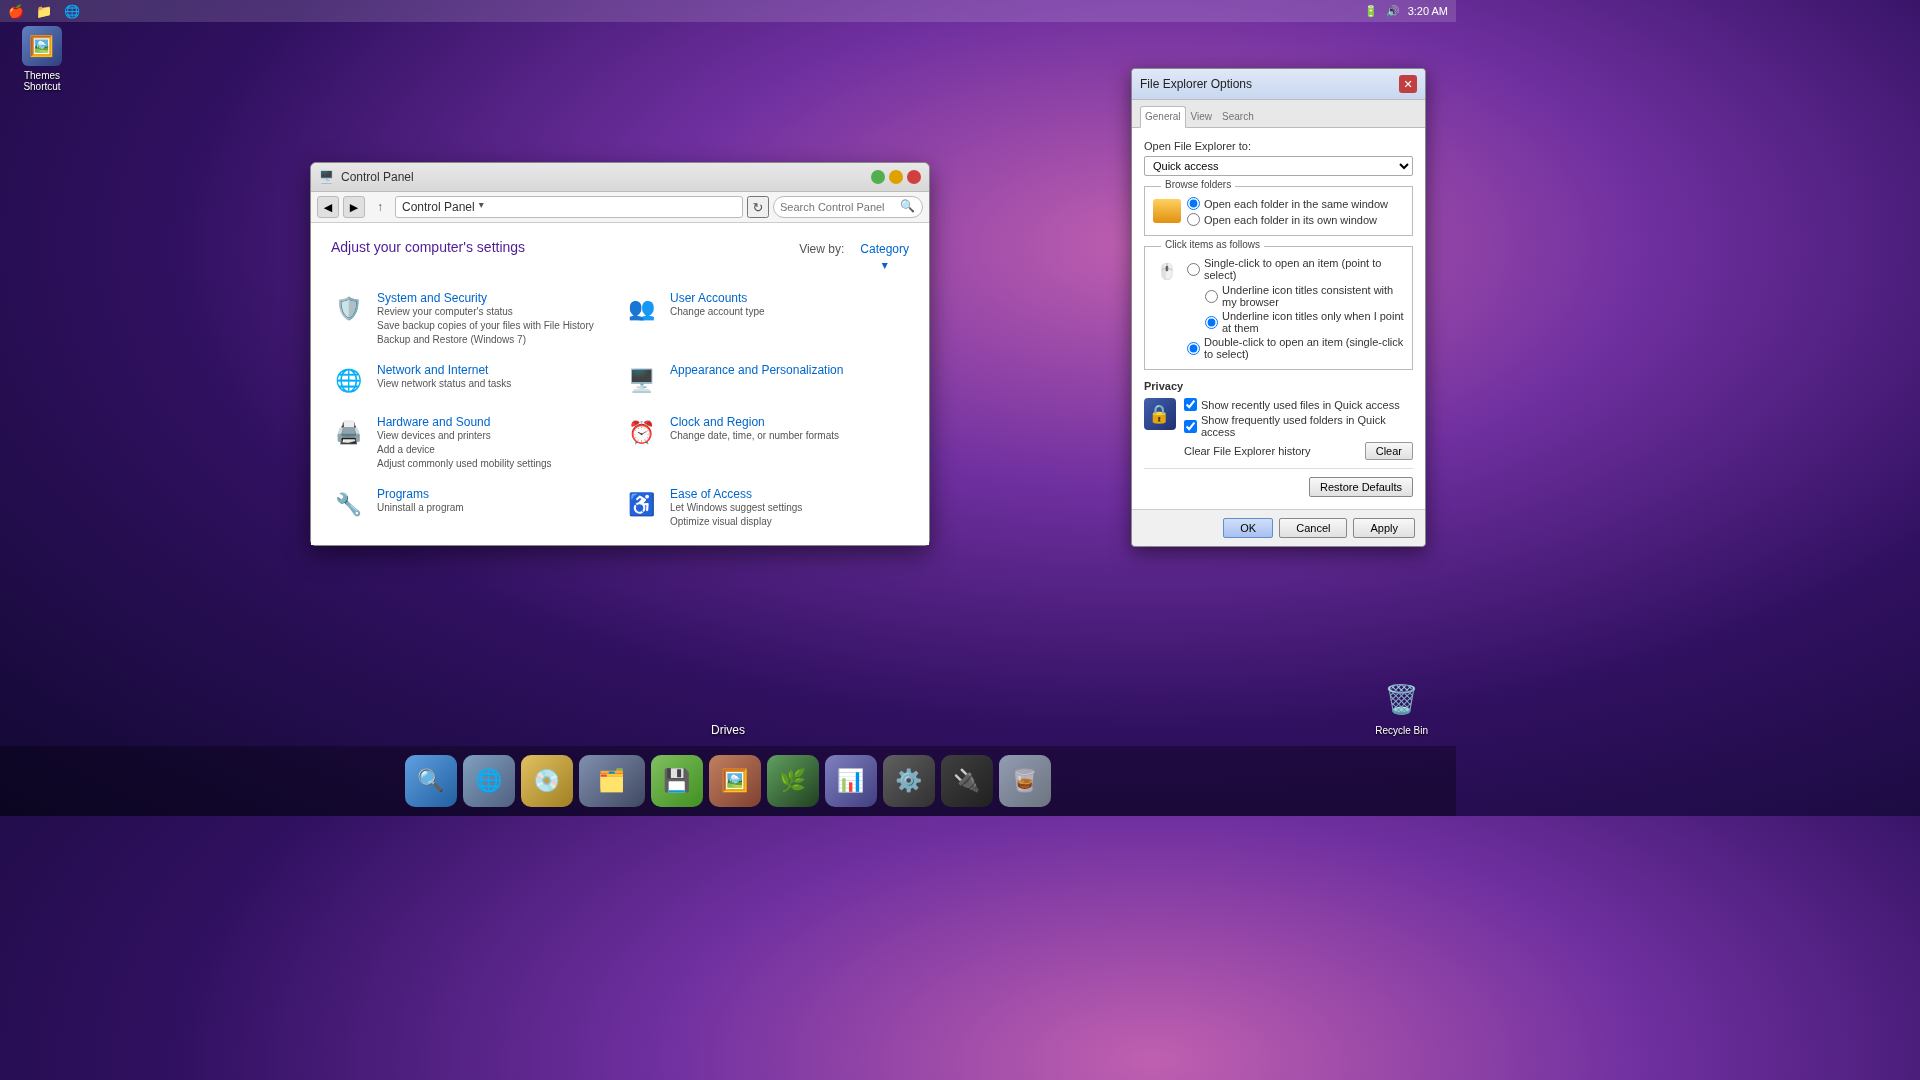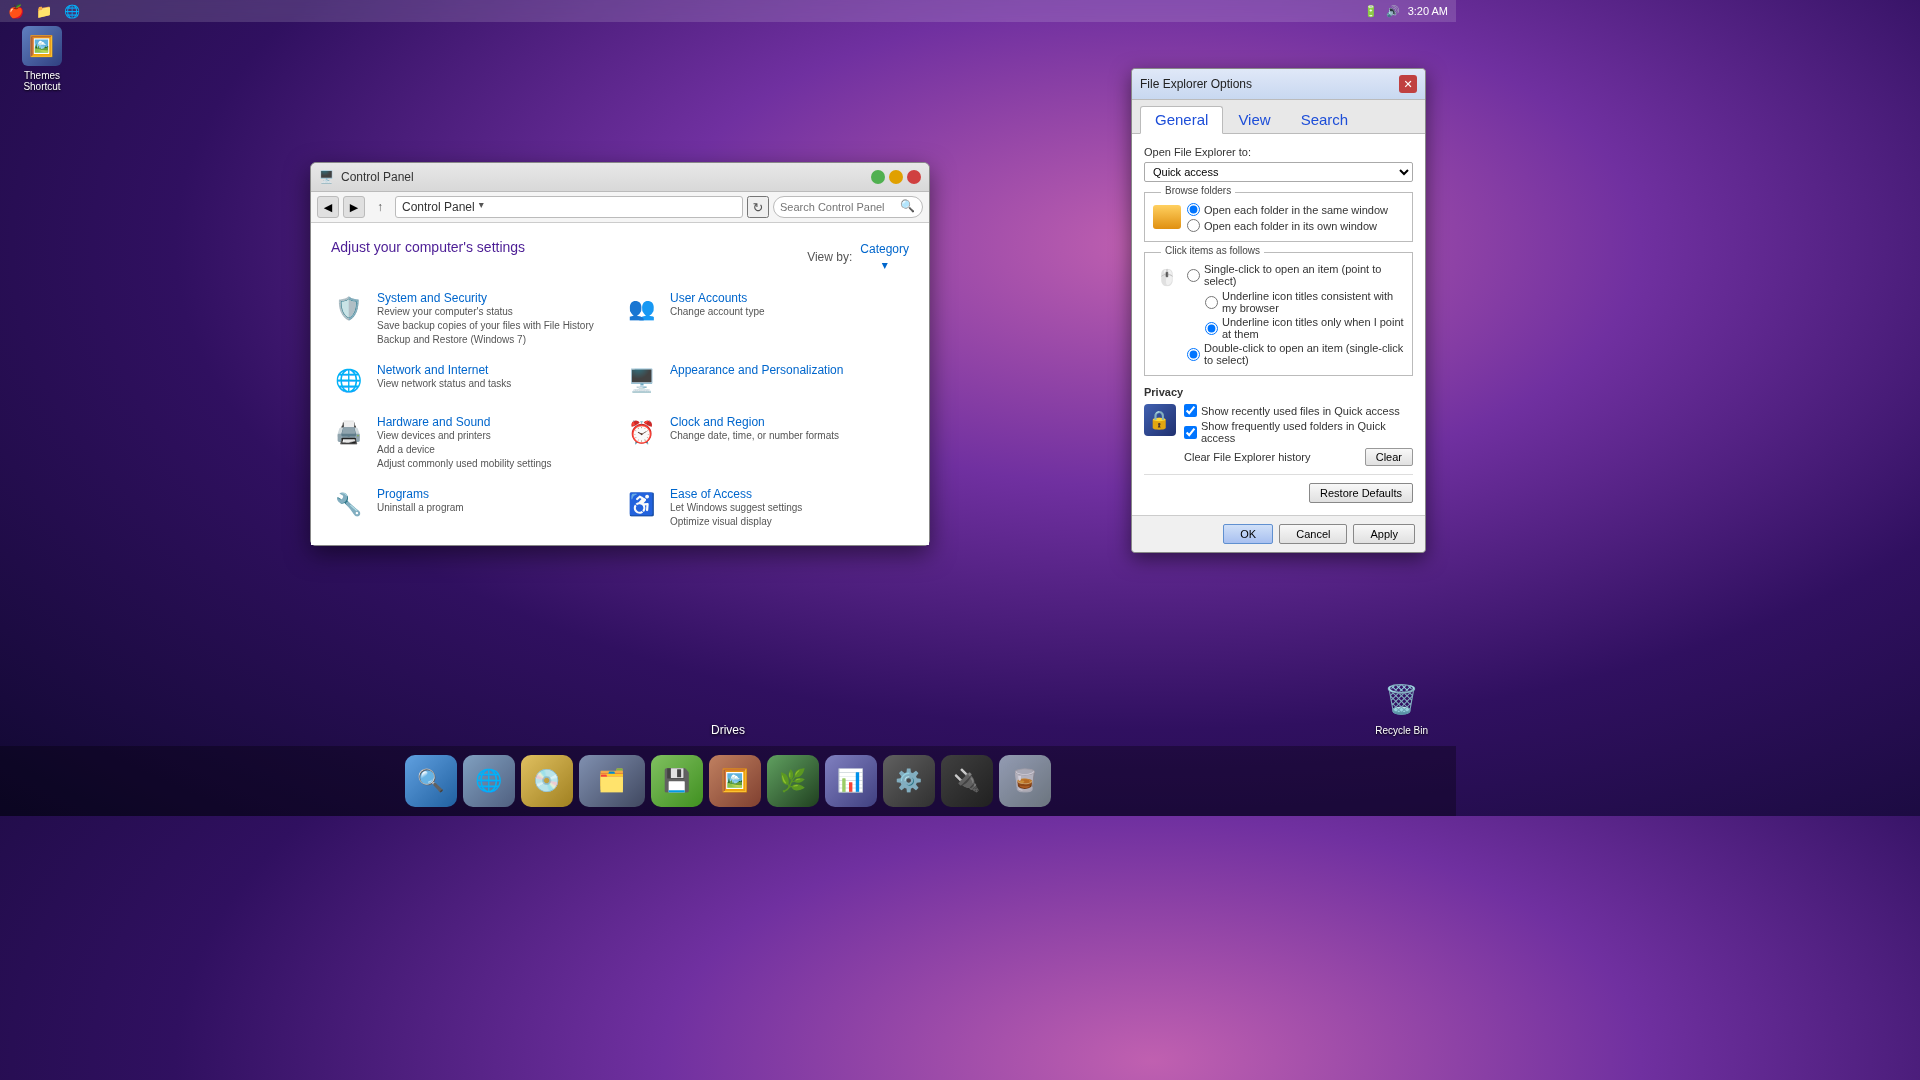--- a/index.html
+++ b/index.html
@@ -252,22 +252,22 @@
     .window-heading {
       font-size: 14px;
       color: #4c1d95;
       margin-bottom: 20px;
     }
     .view-by {
       float: right;
       font-size: 12px;
       color: #555;
       display: flex;
-      align-items: center;
-      gap: 8px;
+      align-items: flex-start;
+      gap: 16px;
     }
     .category-dropdown {
       color: #0066cc;
       font-size: 12px;
       cursor: pointer;
       display: flex;
       align-items: center;
       gap: 2px;
       flex-direction: column;
     }
@@ -343,26 +343,26 @@
       cursor: pointer;
     }
     .feo-tabs {
       display: flex;
       padding: 6px 8px 0;
       gap: 0;
       background: #e8e8e8;
       border-bottom: 1px solid #bbb;
     }
     .feo-tab {
-      padding: 4px 14px;
-      font-size: 15px;
+      padding: 4px 4px;
+      font-size: 10px;
       cursor: pointer;
       border: 1px solid transparent;
       border-radius: 3px 3px 0 0;
-      color: #1d4ed8;
+      color: #737373;
     }
     .feo-tab.active {
       background: white;
       border-color: #bbb;
       border-bottom-color: white;
       margin-bottom: -1px;
     }
     .feo-body {
       padding: 12px;
       background: white;

